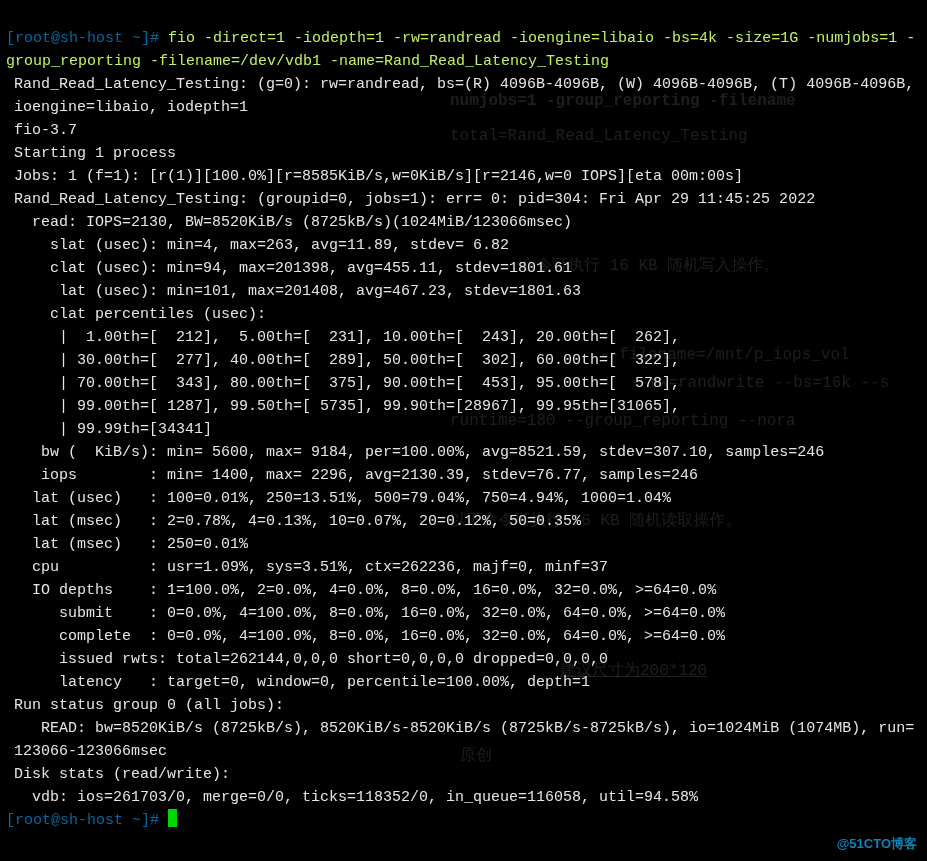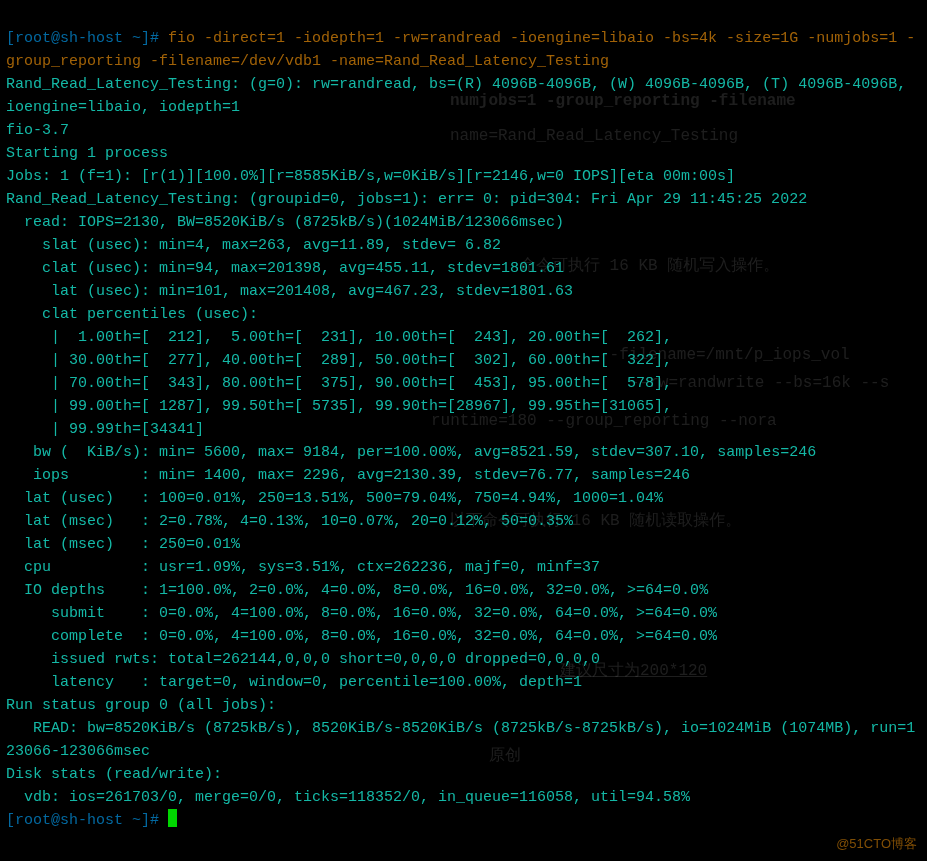--- a/index.html
+++ b/index.html
@@ -16,44 +16,46 @@
   }
   .terminal {
     padding: 4px 6px;
     white-space: pre-wrap;
     word-break: break-all;
   }
   .prompt {
     color: #0369a1;
   }
   .cmd {
-    color: #a16207;
+    color: #bef264;
   }
   .out {
-    color: #14b8a6;
+    color: #e5e5e5;
+    margin-left: 8px;
   }
   .line {
     display: block;
   }
   .cursor {
     display: inline-block;
     width: 9px;
     height: 18px;
     background: #00d600;
     vertical-align: text-bottom;
     margin-bottom: 2px;
   }
   .watermark {
     position: absolute;
     right: 10px;
     bottom: 6px;
-    color: #a16207;
+    color: #0ea5e9;
     font-size: 13px;
     font-family: sans-serif;
     opacity: 0.8;
+    font-weight: bold;
   }
   .bg-ghost {
     position: absolute;
     color: rgba(120,120,120,0.25);
     font-family: "Consolas","Courier New",monospace;
     font-size: 16px;
     white-space: nowrap;
     pointer-events: none;
     z-index: -1;
   }
@@ -62,21 +64,21 @@
 <body>
 
 <div class="terminal">
 <span class="line"><span class="prompt">[root@sh-host ~]# </span><span class="cmd">fio -direct=1 -iodepth=1 -rw=randread -ioengine=libaio -bs=4k -size=1G -numjobs=1 -group_reporting -filename=/dev/vdb1 -name=Rand_Read_Latency_Testing</span></span><span id="output-block"><span class="line out">Rand_Read_Latency_Testing: (g=0): rw=randread, bs=(R) 4096B-4096B, (W) 4096B-4096B, (T) 4096B-4096B, ioengine=libaio, iodepth=1</span><span class="line out">fio-3.7</span><span class="line out">Starting 1 process</span><span class="line out">Jobs: 1 (f=1): [r(1)][100.0%][r=8585KiB/s,w=0KiB/s][r=2146,w=0 IOPS][eta 00m:00s]</span><span class="line out">Rand_Read_Latency_Testing: (groupid=0, jobs=1): err= 0: pid=304: Fri Apr 29 11:45:25 2022</span><span class="line out">  read: IOPS=2130, BW=8520KiB/s (8725kB/s)(1024MiB/123066msec)</span><span class="line out">    slat (usec): min=4, max=263, avg=11.89, stdev= 6.82</span><span class="line out">    clat (usec): min=94, max=201398, avg=455.11, stdev=1801.61</span><span class="line out">     lat (usec): min=101, max=201408, avg=467.23, stdev=1801.63</span><span class="line out">    clat percentiles (usec):</span><span class="line out">     |  1.00th=[  212],  5.00th=[  231], 10.00th=[  243], 20.00th=[  262],</span><span class="line out">     | 30.00th=[  277], 40.00th=[  289], 50.00th=[  302], 60.00th=[  322],</span><span class="line out">     | 70.00th=[  343], 80.00th=[  375], 90.00th=[  453], 95.00th=[  578],</span><span class="line out">     | 99.00th=[ 1287], 99.50th=[ 5735], 99.90th=[28967], 99.95th=[31065],</span><span class="line out">     | 99.99th=[34341]</span><span class="line out">   bw (  KiB/s): min= 5600, max= 9184, per=100.00%, avg=8521.59, stdev=307.10, samples=246</span><span class="line out">   iops        : min= 1400, max= 2296, avg=2130.39, stdev=76.77, samples=246</span><span class="line out">  lat (usec)   : 100=0.01%, 250=13.51%, 500=79.04%, 750=4.94%, 1000=1.04%</span><span class="line out">  lat (msec)   : 2=0.78%, 4=0.13%, 10=0.07%, 20=0.12%, 50=0.35%</span><span class="line out">  lat (msec)   : 250=0.01%</span><span class="line out">  cpu          : usr=1.09%, sys=3.51%, ctx=262236, majf=0, minf=37</span><span class="line out">  IO depths    : 1=100.0%, 2=0.0%, 4=0.0%, 8=0.0%, 16=0.0%, 32=0.0%, &gt;=64=0.0%</span><span class="line out">     submit    : 0=0.0%, 4=100.0%, 8=0.0%, 16=0.0%, 32=0.0%, 64=0.0%, &gt;=64=0.0%</span><span class="line out">     complete  : 0=0.0%, 4=100.0%, 8=0.0%, 16=0.0%, 32=0.0%, 64=0.0%, &gt;=64=0.0%</span><span class="line out">     issued rwts: total=262144,0,0,0 short=0,0,0,0 dropped=0,0,0,0</span><span class="line out">     latency   : target=0, window=0, percentile=100.00%, depth=1</span><span class="line out"></span><span class="line out">Run status group 0 (all jobs):</span><span class="line out">   READ: bw=8520KiB/s (8725kB/s), 8520KiB/s-8520KiB/s (8725kB/s-8725kB/s), io=1024MiB (1074MB), run=123066-123066msec</span><span class="line out"></span><span class="line out">Disk stats (read/write):</span><span class="line out">  vdb: ios=261703/0, merge=0/0, ticks=118352/0, in_queue=116058, util=94.58%</span></span><span class="line"><span class="prompt">[root@sh-host ~]# </span><span class="cursor"></span></span>
 </div>
 
 <div class="watermark">@51CTO博客</div>
 
 <div id="ghost-container">
     <div class="bg-ghost" style="top: 90px; left: 450px; font-weight: bold;">numjobs=1 -group_reporting -filename</div>
-    <div class="bg-ghost" style="top: 125px; left: 450px;">name=Rand_Read_Latency_Testing</div>
+    <div class="bg-ghost" style="top: 125px; left: 450px;">total=Rand_Read_Latency_Testing</div>
     <div class="bg-ghost" style="top: 255px; left: 520px;">命令可执行 16 KB 随机写入操作。</div>
     <div class="bg-ghost" style="top: 344px; left: 600px; text-align: right;">--filename=/mnt/p_iops_vol</div>
     <div class="bg-ghost" style="top: 372px; left: 630px;">--rw=randwrite --bs=16k --s</div>
-    <div class="bg-ghost" style="top: 410px; left: 431px;">runtime=180 --group_reporting --nora</div>
+    <div class="bg-ghost" style="top: 410px; left: 450px;">runtime=180 --group_reporting --nora</div>
     <div class="bg-ghost" style="top: 510px; left: 450px;">以下命令可执行 16 KB 随机读取操作。</div>
     <div class="bg-ghost" style="top: 660px; left: 560px; text-decoration: underline;">建议尺寸为200*120</div>
-    <div class="bg-ghost" style="top: 745px; left: 460px; margin-left: 29px;">原创</div>
+    <div class="bg-ghost" style="top: 745px; left: 460px;">原创</div>
   </div>
 
 </body></html>

